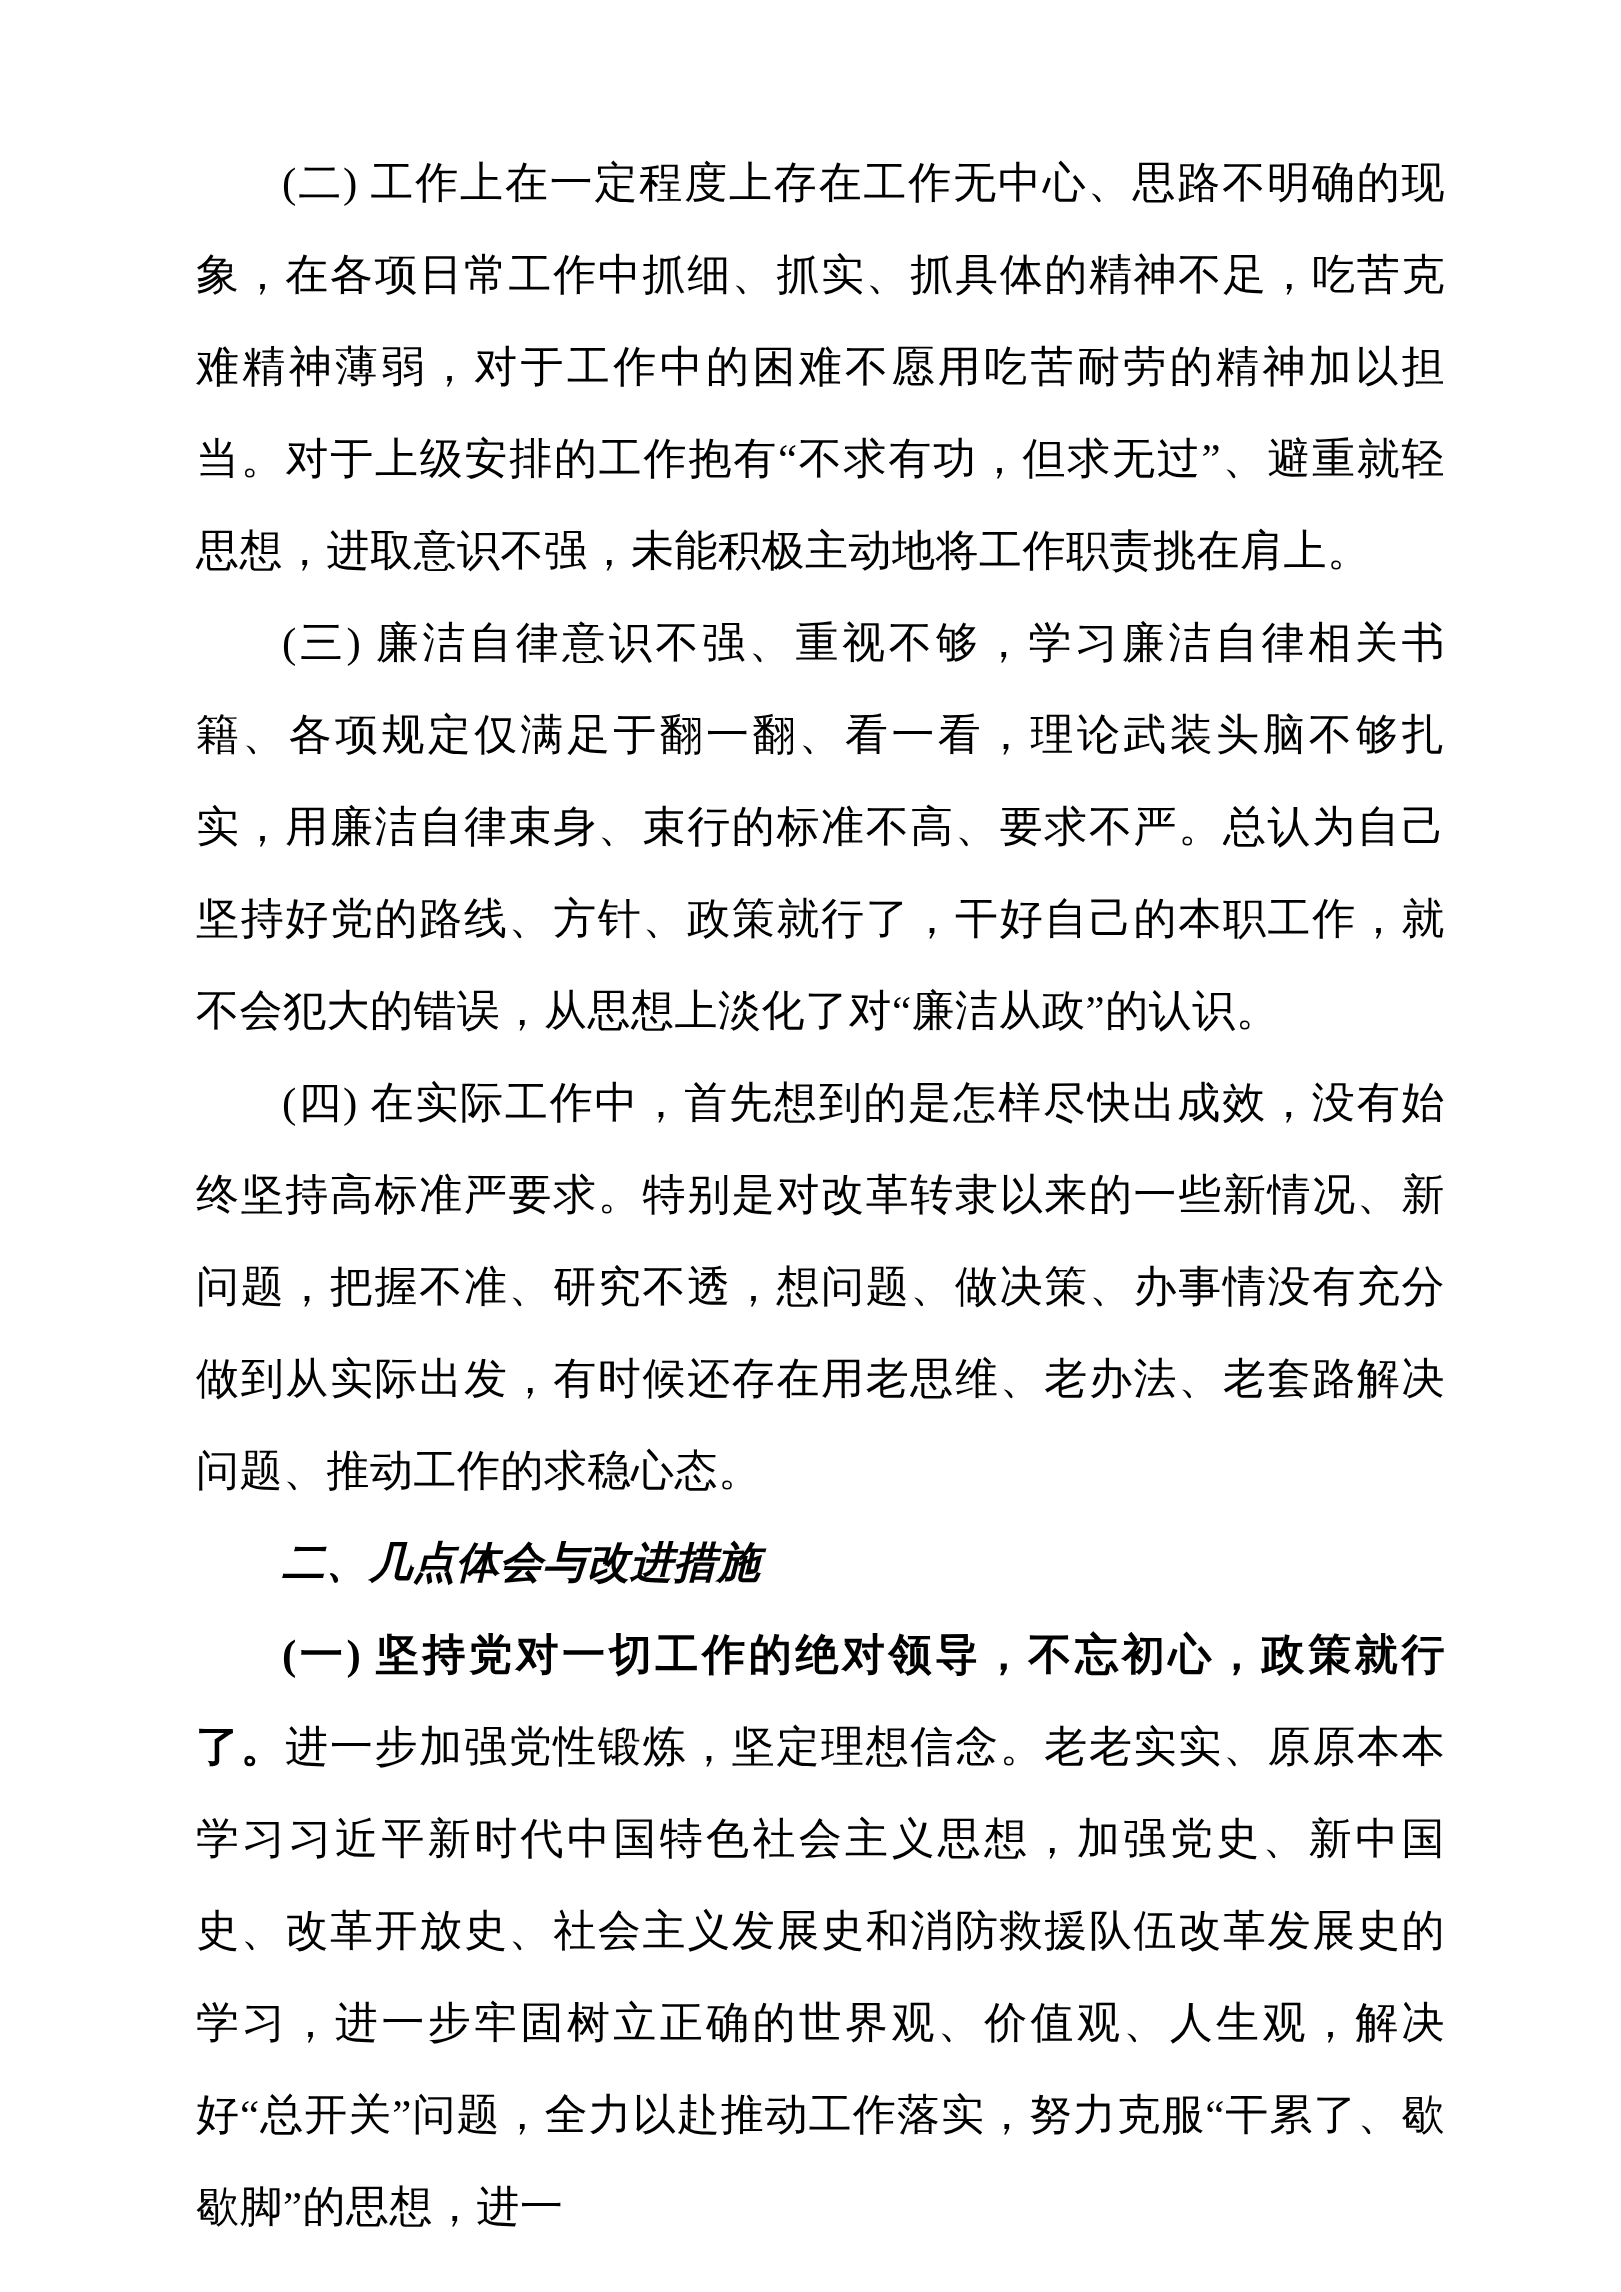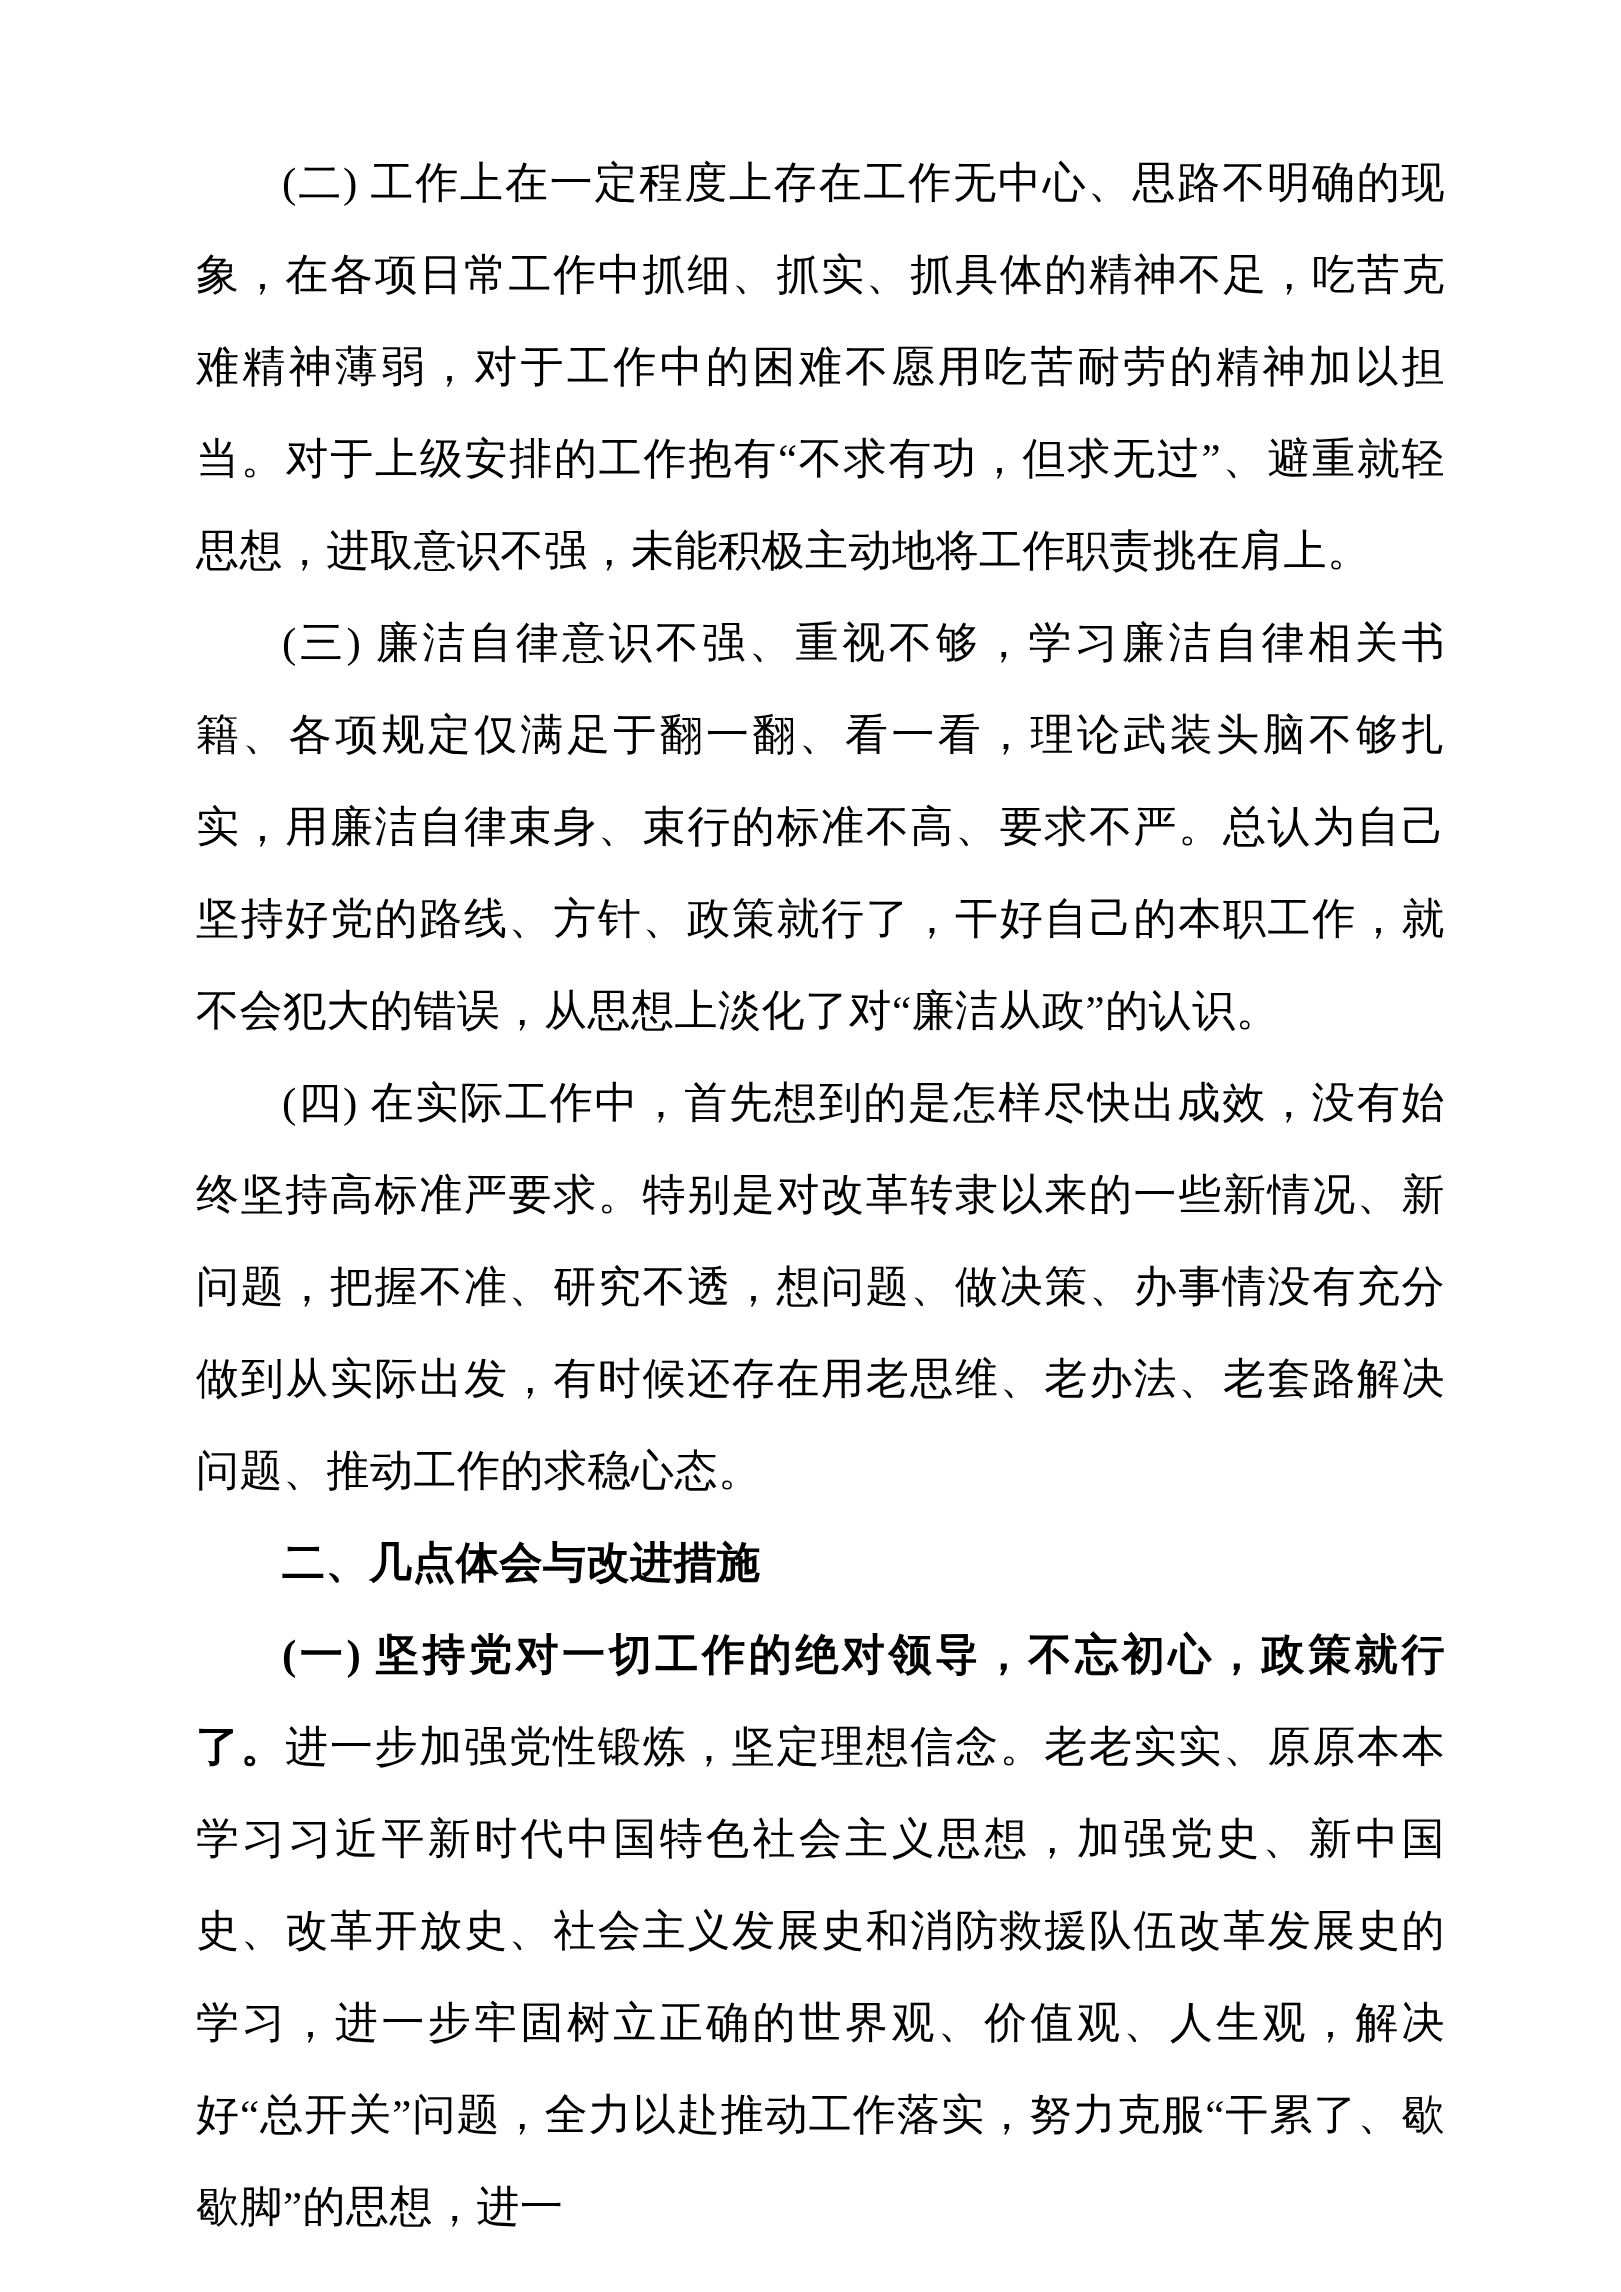--- a/index.html
+++ b/index.html
@@ -22,20 +22,21 @@
     margin: 0;
     font-size: 43px;
     line-height: 92px;
     text-align: justify;
     text-indent: 86px;
     letter-spacing: 0.5px;
     word-break: break-all;
   }
   .heading {
     font-weight: bold;
+    font-style: italic;
   }
   .bold {
     font-weight: bold;
   }
 </style>
 </head>
 <body>
 
 <div class="page">
     <p class="para"><span>(二) 工作上在一定程度上存在工作无中心、思路不明确的现象，在各项日常工作中抓细、抓实、抓具体的精神不足，吃苦克难精神薄弱，对于工作中的困难不愿用吃苦耐劳的精神加以担当。对于上级安排的工作抱有“不求有功，但求无过”、避重就轻思想，进取意识不强，未能积极主动地将工作职责挑在肩上。</span></p>

